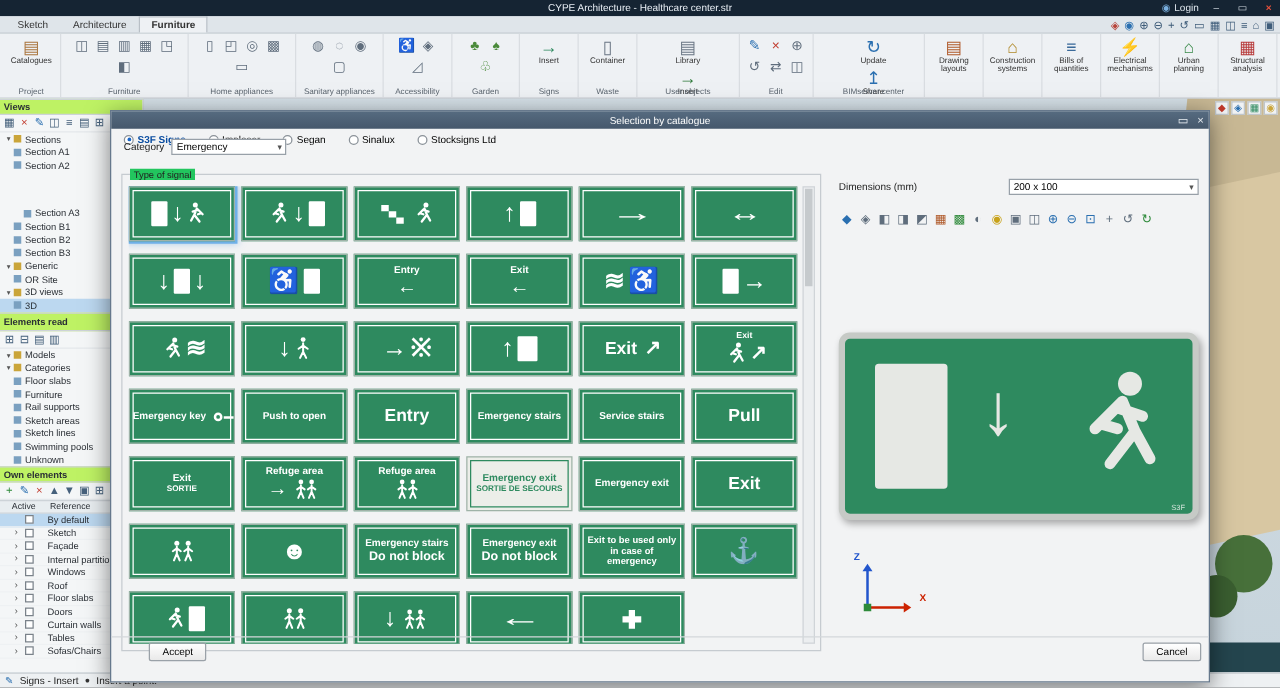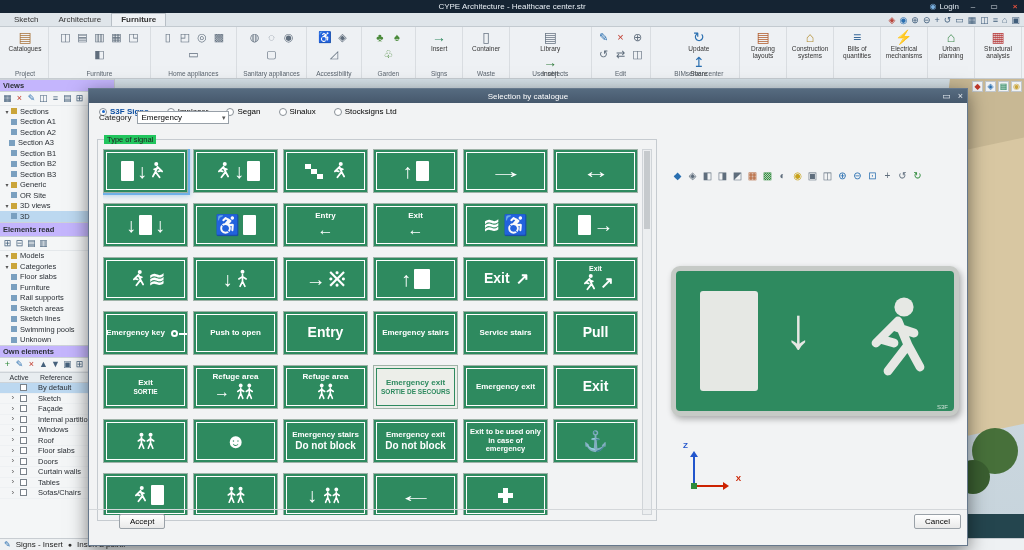--- a/index.html
+++ b/index.html
@@ -33,21 +33,21 @@
   .rg-label{position:absolute;bottom:1px;left:0;right:0;text-align:center;font-size:6.5px;color:#5a646e;white-space:nowrap}
   .rg-items{display:flex;gap:2px;align-items:center;flex-wrap:wrap;justify-content:center}
   .ric{width:15px;height:15px;font-size:11px;line-height:15px;text-align:center;color:#5f6d7c}
   .rbig{display:flex;flex-direction:column;align-items:center;gap:1px;font-size:6.5px;color:#333;width:38px;text-align:center}
   .rbig .g{font-size:14px;line-height:15px}
   .rbl{line-height:1.05}
   .rspacer{flex:1;border:none}
 
   
   .leftpanel{position:absolute;left:0;top:79px;width:115px;bottom:12px;background:#f4f6f7;border-right:1px solid #c3c9ce;font-size:7.5px;color:#2a2f35;overflow:hidden}
-  .lp-header{background:#c4b5fd;border-top:1px solid #cdd3d8;border-bottom:1px solid #cdd3d8;padding:1px 3px;font-weight:bold;display:flex;justify-content:space-between;align-items:center;font-size:7.5px}
+  .lp-header{background:#bef264;border-top:1px solid #cdd3d8;border-bottom:1px solid #cdd3d8;padding:1px 3px;font-weight:bold;display:flex;justify-content:space-between;align-items:center;font-size:7.5px}
   .lp-hicons{display:flex;gap:2px;font-weight:normal}
   .lp-icons{display:flex;gap:1px;padding:1px 2px;border-bottom:1px solid #e4e8eb}
   .lpi{width:11px;height:11px;font-size:9px;line-height:11px;text-align:center;color:#46617c}
   .trow{display:flex;align-items:center;height:10.5px;white-space:nowrap;overflow:hidden}
   .trow .car{width:8px;text-align:center;color:#555;font-size:6px}
   .trow .tico{width:6px;height:6px;margin-right:3px;flex:none}
   .tico.grp{background:#caa53a}
   .tico.itm{background:#7aa0c0}
   .trow.sel{background:#bcd8f0}
   .oth{display:flex;background:#e8edf0;border-top:1px solid #cdd3d8;border-bottom:1px solid #cdd3d8;height:11px;align-items:center;font-size:7px}
@@ -393,21 +393,21 @@
           <span>Sections</span>
         </div>
         <div class="trow" style="padding-left: 11px;">
           <span class="tico itm"></span>
           <span>Section A1</span>
         </div>
         <div class="trow" style="padding-left: 11px;">
           <span class="tico itm"></span>
           <span>Section A2</span>
         </div>
-        <div class="trow" style="padding-left: 9px;">
+        <div class="trow" style="padding-left: 19px; margin-top: 28px;">
           <span class="tico itm"></span>
           <span>Section A3</span>
         </div>
         <div class="trow" style="padding-left: 11px;">
           <span class="tico itm"></span>
           <span>Section B1</span>
         </div>
         <div class="trow" style="padding-left: 11px;">
           <span class="tico itm"></span>
           <span>Section B2</span>
@@ -880,20 +880,27 @@
           <div class="tile">
             <div class="prow">
               <span class="p-cross"></span>
             </div>
           </div>
         </div>
       <div class="gb-scroll">
         <div class="gb-thumb"></div>
       </div>
     </div>
+    <div class="dlg-dims">
+      <span class="dlg-lbl">Dimensions (mm)</span>
+      <span class="sel-box dims">
+        <span>200 x 100</span>
+        <span class="car">▾</span>
+      </span>
+    </div>
     <div class="ptoolbar" id="ptoolbar">
         <span class="pti" style="color: rgb(42, 111, 176);">◆</span>
         <span class="pti">◈</span>
         <span class="pti">◧</span>
         <span class="pti">◨</span>
         <span class="pti">◩</span>
         <span class="pti" style="color: rgb(176, 90, 42);">▦</span>
         <span class="pti" style="color: rgb(46, 138, 58);">▩</span>
         <span class="pti">◐</span>
         <span class="pti" style="color: rgb(200, 162, 26);">◉</span>

